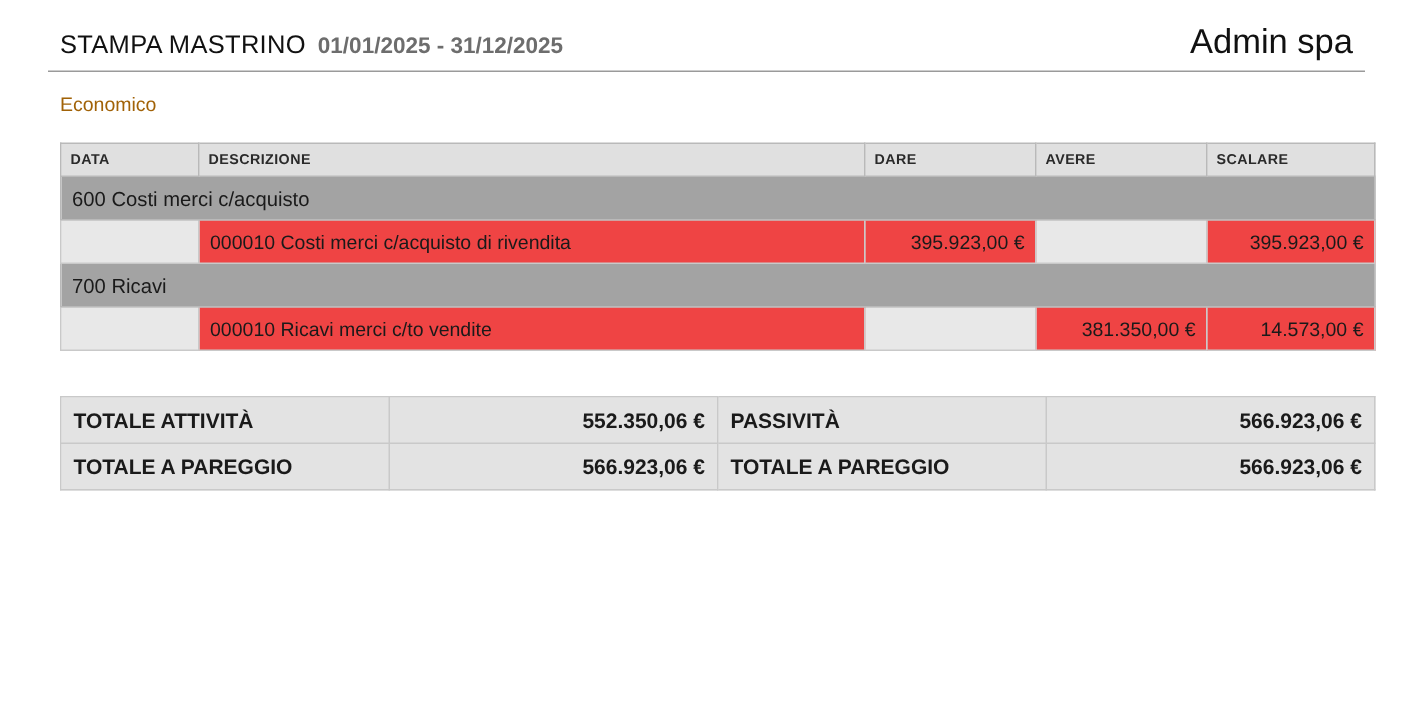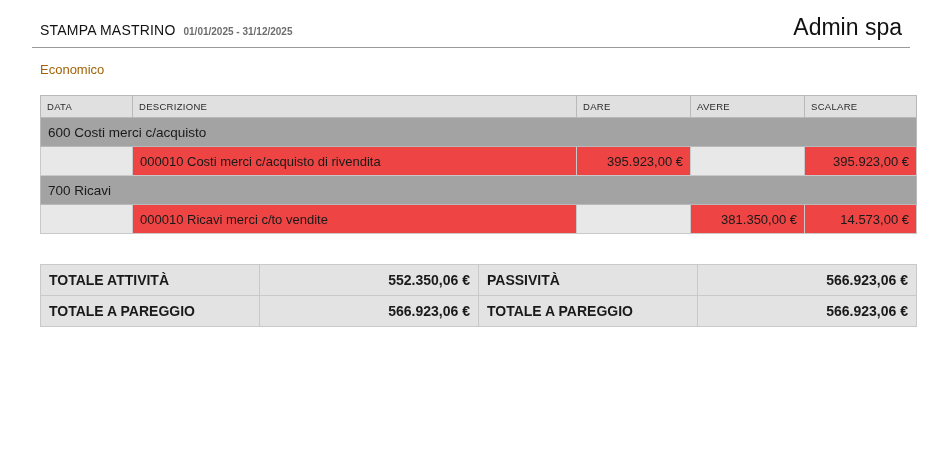--- a/index.html
+++ b/index.html
@@ -29,27 +29,27 @@
     justify-content: space-between;
     border-bottom: 1px solid #9a9a9a;
     padding: 14px 8px 6px 8px;
   }
   .header-left {
     display: flex;
     align-items: baseline;
     gap: 8px;
   }
   .doc-title {
-    font-size: 14px;
+    font-size: 17px;
     font-weight: 400;
     letter-spacing: 0.2px;
     color: #111;
   }
   .doc-period {
-    font-size: 10px;
+    font-size: 15px;
     color: #6d6d6d;
     font-weight: bold;
   }
   .company-name {
     font-size: 23px;
     color: #111;
   }
 
   
   .subtitle {
@@ -63,21 +63,21 @@
     margin: 18px 0 0 8px;
     width: 876px;
     border-collapse: collapse;
     table-layout: fixed;
     font-size: 13px;
   }
   .ledger th {
     background: #e0e0e0;
     border: 1px solid #b9b9b9;
     font-size: 9.5px;
-    font-weight: normal;
+    font-weight: bold;
     letter-spacing: 0.3px;
     text-align: left;
     padding: 5px 6px;
     color: #2a2a2a;
     text-transform: uppercase;
   }
   .ledger td {
     border: 1px solid #c9c9c9;
     padding: 5px 7px;
     background: #ef4444;

